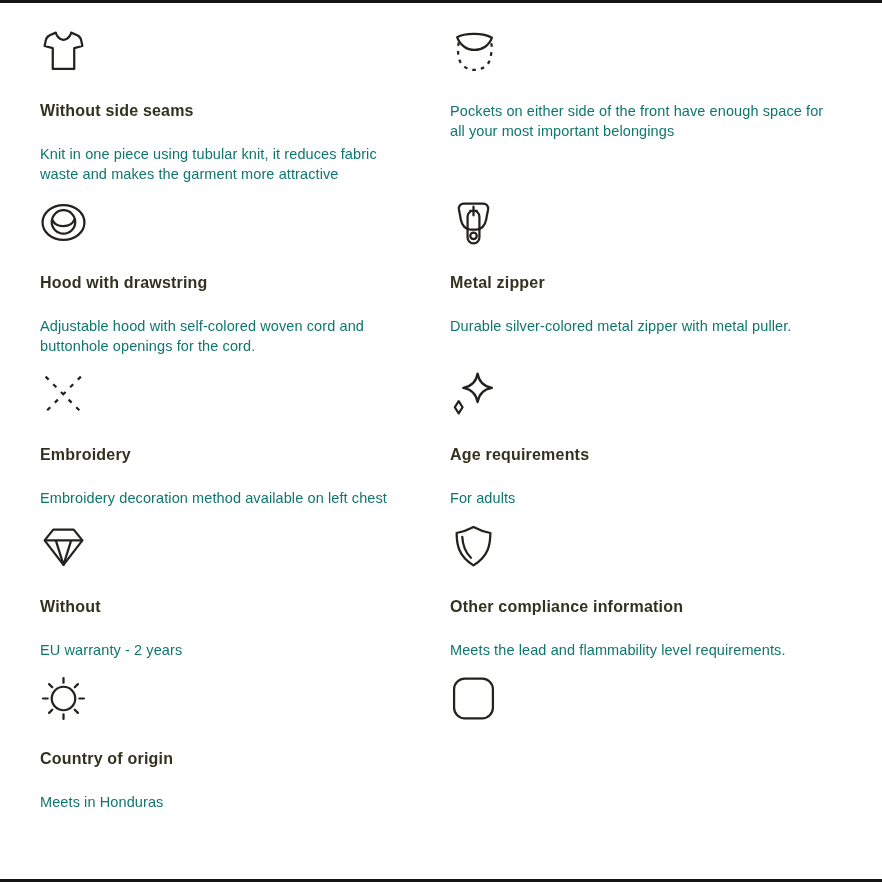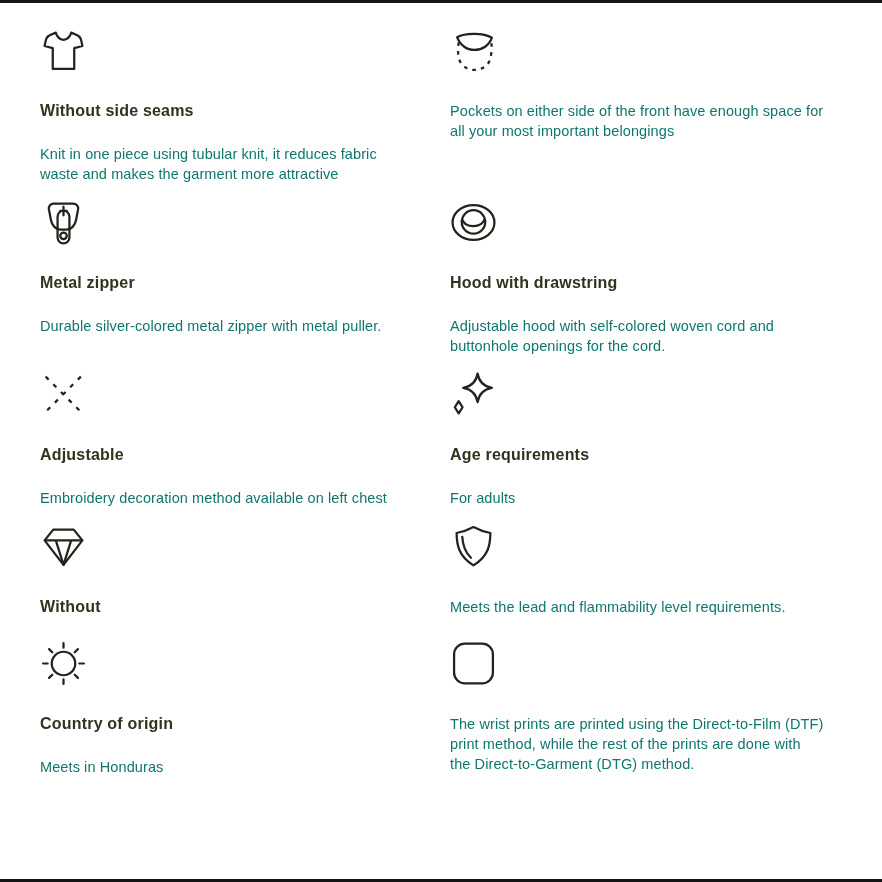--- a/index.html
+++ b/index.html
@@ -76,49 +76,49 @@
         <path class="ic" stroke-linejoin="round" d="M7 10 C14.5 5.5 33 5.5 41 10.5 C38.5 18 31.5 22.5 24 22.5 C16.5 22.5 9.5 17.5 7 10 Z"></path>
         <path class="ic" stroke-dasharray="3.5 5" d="M8.5 15 C7.5 22 7.5 29 10 34 C13 39.5 18.5 42 24 42 C30 42 36 39 38.5 33.5 C40.8 28 41 20 40.5 14.5"></path>
       </svg>
     </div>
     <p class="feature-desc">Pockets on either side of the front have enough space for all your most important belongings</p>
   </div>
 
   <div class="feature-item">
     <div class="icon-wrap">
       <svg width="47" height="47" viewBox="0 0 46 46">
+        <ellipse class="ic" cx="23" cy="23" rx="20.5" ry="17"></ellipse>
+        <circle class="ic" cx="23" cy="22.5" r="11.5"></circle>
+        <path class="ic" stroke-linecap="round" d="M12.5 21 C15.5 28.5 30.5 28.5 33.5 20.5"></path>
+      </svg>
+    </div>
+    <h3 class="feature-title">Hood with drawstring</h3>
+    <p class="feature-desc">Adjustable hood with self-colored woven cord and buttonhole openings for the cord.</p>
+  </div>
+
+  <div class="feature-item">
+    <div class="icon-wrap">
+      <svg width="47" height="47" viewBox="0 0 46 46">
         <path class="ic" stroke-linejoin="round" d="M13.5 4.5 L32.5 4.5 C35.5 4.5 37.8 7 37.3 10 L35.3 20.5 C34.3 26 30.5 30 26 30 L20 30 C15.5 30 11.7 26 10.7 20.5 L8.7 10 C8.2 7 10.5 4.5 13.5 4.5 Z"></path>
         <rect class="ic" x="17.2" y="11.5" width="11.6" height="32" rx="5.8" fill="#ffffff"></rect>
         <circle class="ic" cx="23" cy="36" r="3.2"></circle>
         <path class="ic" stroke-linecap="round" d="M23 7.5 L23 16 M19.8 11.5 L26.2 11.5"></path>
       </svg>
     </div>
     <h3 class="feature-title">Metal zipper</h3>
     <p class="feature-desc">Durable silver-colored metal zipper with metal puller.</p>
   </div>
 
   <div class="feature-item">
     <div class="icon-wrap">
       <svg width="47" height="47" viewBox="0 0 46 46">
-        <ellipse class="ic" cx="23" cy="23" rx="20.5" ry="17"></ellipse>
-        <circle class="ic" cx="23" cy="22.5" r="11.5"></circle>
-        <path class="ic" stroke-linecap="round" d="M12.5 21 C15.5 28.5 30.5 28.5 33.5 20.5"></path>
-      </svg>
-    </div>
-    <h3 class="feature-title">Hood with drawstring</h3>
-    <p class="feature-desc">Adjustable hood with self-colored woven cord and buttonhole openings for the cord.</p>
-  </div>
-
-  <div class="feature-item">
-    <div class="icon-wrap">
-      <svg width="47" height="47" viewBox="0 0 46 46">
         <path class="ic" stroke-width="2.6" stroke-dasharray="4.2 6.4" d="M5.5 5.5 L40 40 M40 5.5 L5.5 40"></path>
       </svg>
     </div>
-    <h3 class="feature-title">Adjustable</h3>
+    <h3 class="feature-title">Embroidery</h3>
     <p class="feature-desc">Embroidery decoration method available on left chest</p>
   </div>
 
   <div class="feature-item">
     <div class="icon-wrap">
       <svg width="47" height="47" viewBox="0 0 46 46">
         <path class="ic" stroke-linejoin="round" d="M27 2.5 C28.3 10.3 33.2 15.2 41 16.5 C33.2 17.8 28.3 22.7 27 30.5 C25.7 22.7 20.8 17.8 13 16.5 C20.8 15.2 25.7 10.3 27 2.5 Z"></path>
         <path class="ic" stroke-width="2" stroke-linejoin="round" d="M8.5 29.5 L12.3 35.5 L8.5 41.5 L4.7 35.5 Z"></path>
       </svg>
     </div>
@@ -128,47 +128,48 @@
 
   <div class="feature-item">
     <div class="icon-wrap">
       <svg width="47" height="47" viewBox="0 0 46 46">
         <path class="ic" stroke-linejoin="round" d="M13 6.5 L33 6.5 L41.5 17 L23 41 L4.5 17 Z"></path>
         <path class="ic" d="M4.5 17 L41.5 17"></path>
         <path class="ic" stroke-linejoin="round" d="M15.5 17 L23 41 L30.5 17"></path>
       </svg>
     </div>
     <h3 class="feature-title">Without</h3>
+    <p class="feature-desc">EU warranty - 2 years</p>
   </div>
 
   <div class="feature-item">
     <div class="icon-wrap">
       <svg width="47" height="47" viewBox="0 0 46 46">
         <path class="ic" stroke-linejoin="round" d="M23 4 C17.5 7 12 8.8 6.5 9.8 C6.5 21.5 8.5 32.5 23 41.5 C37.5 32.5 39.5 21.5 39.5 9.8 C34 8.8 28.5 7 23 4 Z"></path>
         <path class="ic" stroke-linecap="round" d="M12 13.5 C12.5 22 15 29 20.5 34"></path>
       </svg>
     </div>
+    <h3 class="feature-title">Other compliance information</h3>
     <p class="feature-desc">Meets the lead and flammability level requirements.</p>
   </div>
 
   <div class="feature-item">
     <div class="icon-wrap">
       <svg width="47" height="47" viewBox="0 0 46 46">
         <circle class="ic" cx="23" cy="23" r="11.5"></circle>
         <path class="ic" stroke-linecap="round" stroke-width="2" d="M23 3 L23 7.5 M23 38.5 L23 43 M38.5 23 L43 23 M3 23 L7.5 23 M34 12 L37.1 8.9 M34 34 L37.1 37.1 M12 34 L8.9 37.1 M12 12 L8.9 8.9"></path>
       </svg>
     </div>
     <h3 class="feature-title">Country of origin</h3>
     <p class="feature-desc">Meets in Honduras</p>
   </div>
 
   <div class="feature-item">
     <div class="icon-wrap">
       <svg width="47" height="47" viewBox="0 0 46 46">
         <rect class="ic" stroke-width="3.2" x="4" y="3.5" width="38" height="39" rx="10.5"></rect>
       </svg>
     </div>
-    <p class="feature-desc">The wrist prints are printed using the Direct-to-Film (DTF) print method, while the rest of the prints are done with the Direct-to-Garment (DTG) method.</p>
   </div>
 
 </div>
 
 <div class="page-border bottom"></div>
 
 </body></html>

